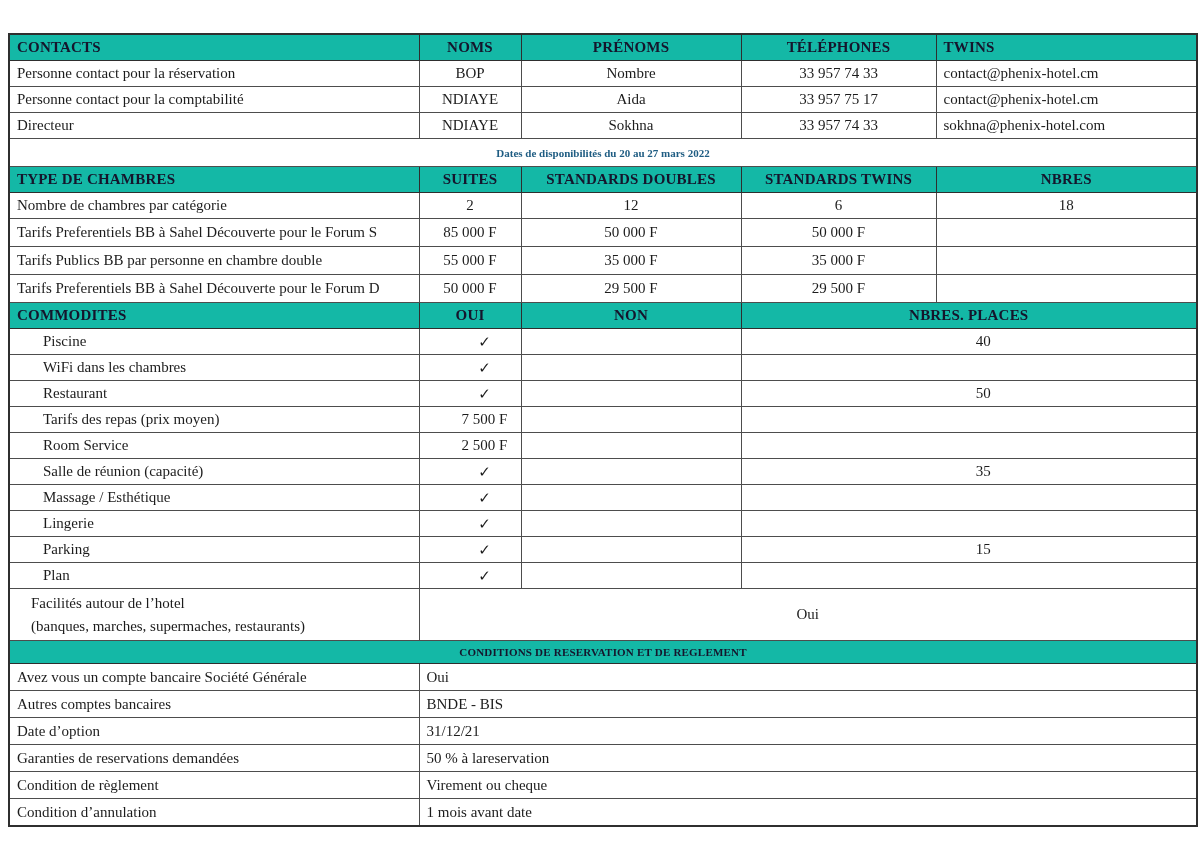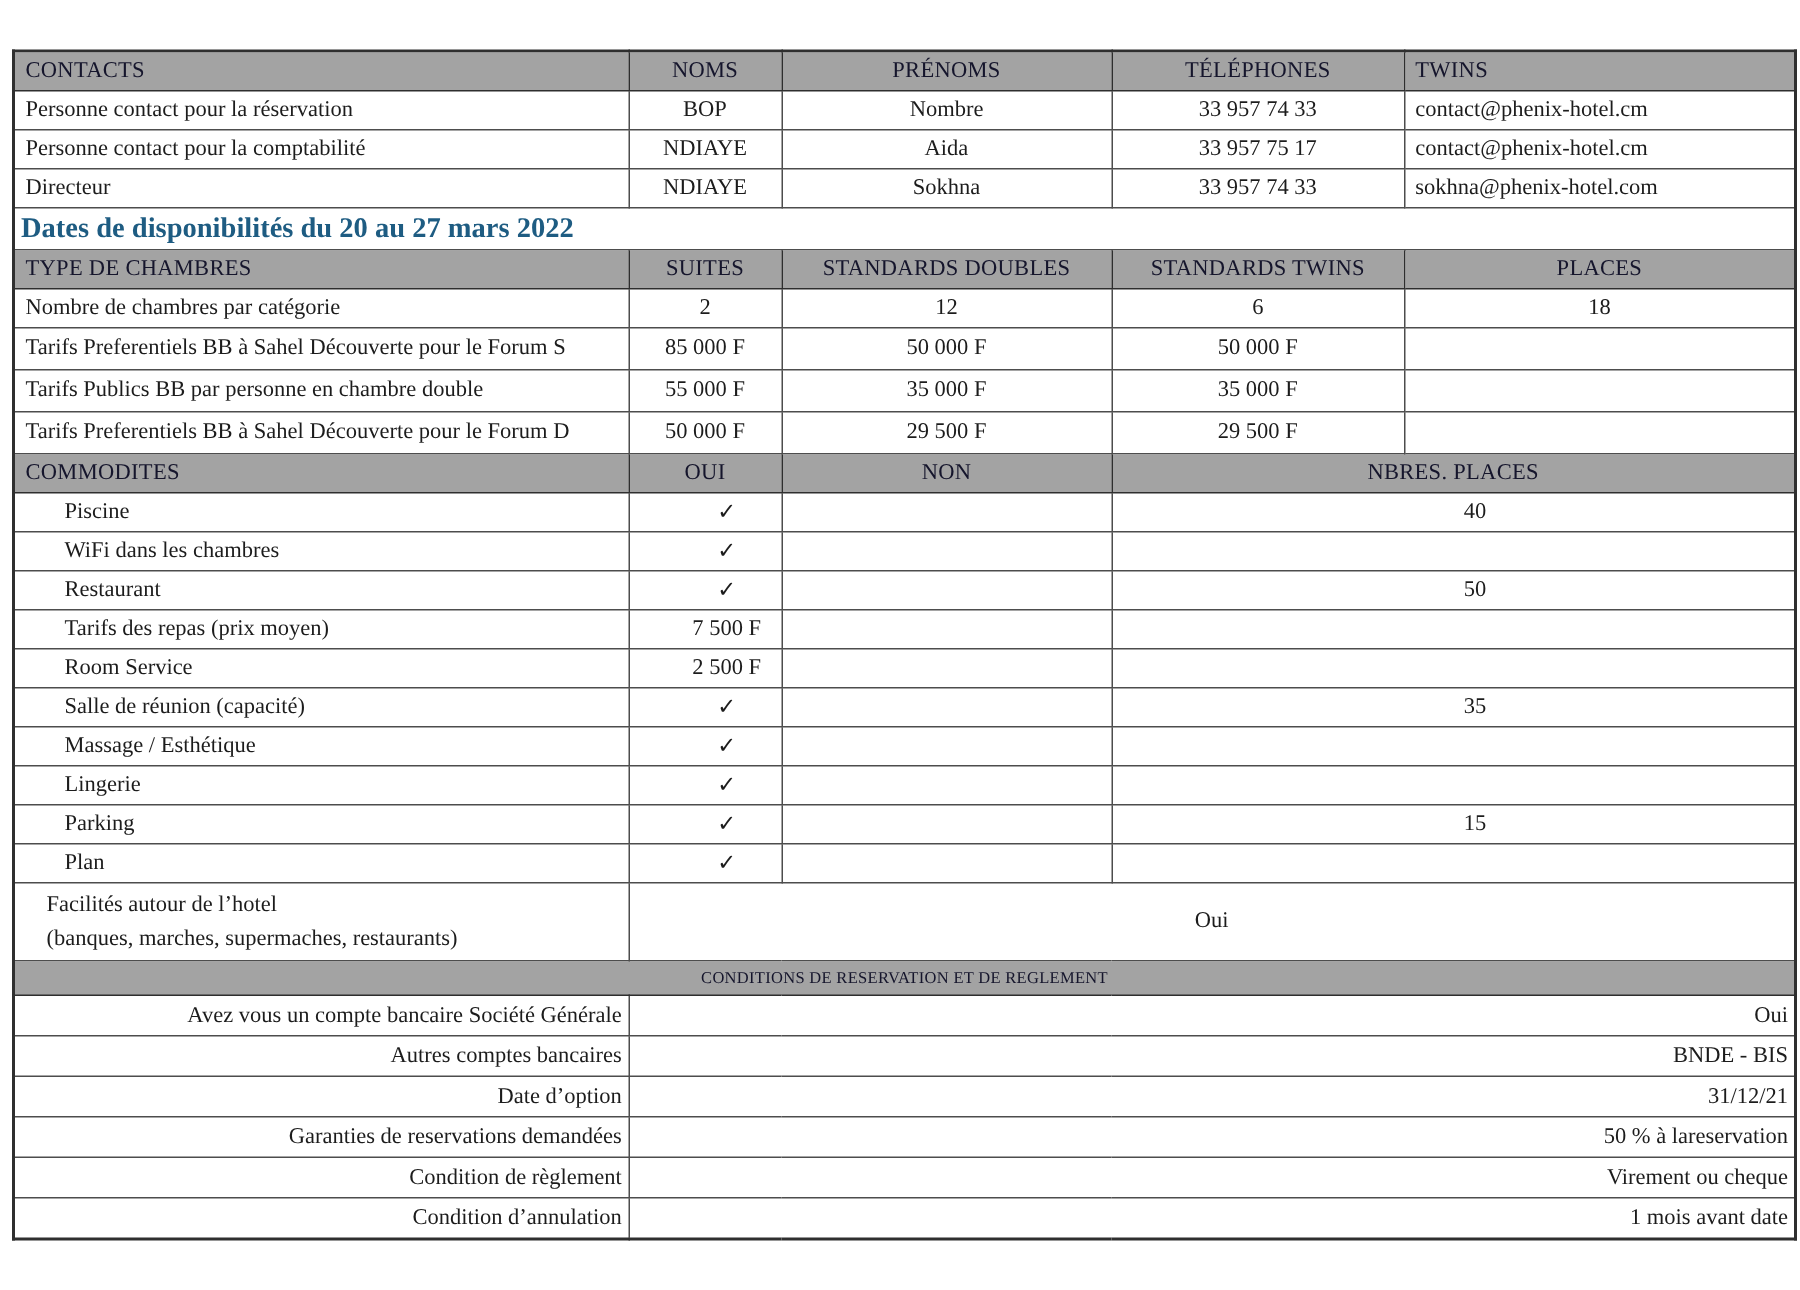--- a/index.html
+++ b/index.html
@@ -31,50 +31,50 @@
   td, th {
     border: 1px solid #4d4d4d;
     height: 25px;
     padding: 0 4px;
     font-weight: normal;
     overflow: hidden;
     white-space: nowrap;
     background: #ffffff;
   }
   .hdr {
-    background: #a3a3a3;
-    font-weight: normal;
+    background: #14b8a6;
+    font-weight: bold;
     color: #15152c;
     border-color: #2e2e2e;
     letter-spacing: 0.2px;
   }
   .lbl { text-align: left; padding-left: 7px; }
   .ctr { text-align: center; }
   .title-row td {
     height: 27px;
-    text-align: left;
+    text-align: center;
     font-weight: bold;
-    font-size: 19px;
+    font-size: 11px;
   }
   .tall td { height: 27px; }
   .amen td { height: 25px; padding-left: 33px; }
   .fac td { height: 48px; }
   .fac td.lbl {
     white-space: normal;
     line-height: 1.5;
     padding-top: 3px;
     vertical-align: top;
     padding-left: 21px;
   }
   .cond-hdr-row td {
     height: 22px;
     text-align: center;
     font-size: 11px;
   }
-  .cond td { height: 26px; text-align: right; }
+  .cond td { height: 26px; }
   .check { font-size: 15px; }
 </style>
 </head>
 <body>
 
 <div class="page">
   <table class="doc-table">
     <colgroup>
       <col style="width:410px">
       <col style="width:102px">
@@ -116,21 +116,21 @@
       <tr class="title-row">
         <td colspan="5" style="color:#1e5c82;">Dates de disponibilités du 20 au 27 mars 2022</td>
       </tr>
     </tbody>
     <tbody>
         <tr>
           <th class="hdr lbl">TYPE DE CHAMBRES</th>
           <th class="hdr ctr">SUITES</th>
           <th class="hdr ctr">STANDARDS DOUBLES</th>
           <th class="hdr ctr">STANDARDS TWINS</th>
-          <th class="hdr ctr">PLACES</th>
+          <th class="hdr ctr">NBRES</th>
         </tr>
         <tr>
           <td class="lbl">Nombre de chambres par catégorie</td>
           <td class="ctr">2</td>
           <td class="ctr">12</td>
           <td class="ctr">6</td>
           <td class="ctr">18</td>
         </tr>
         <tr class="tall">
           <td class="lbl">Tarifs Preferentiels BB à Sahel Découverte pour le Forum S</td>

